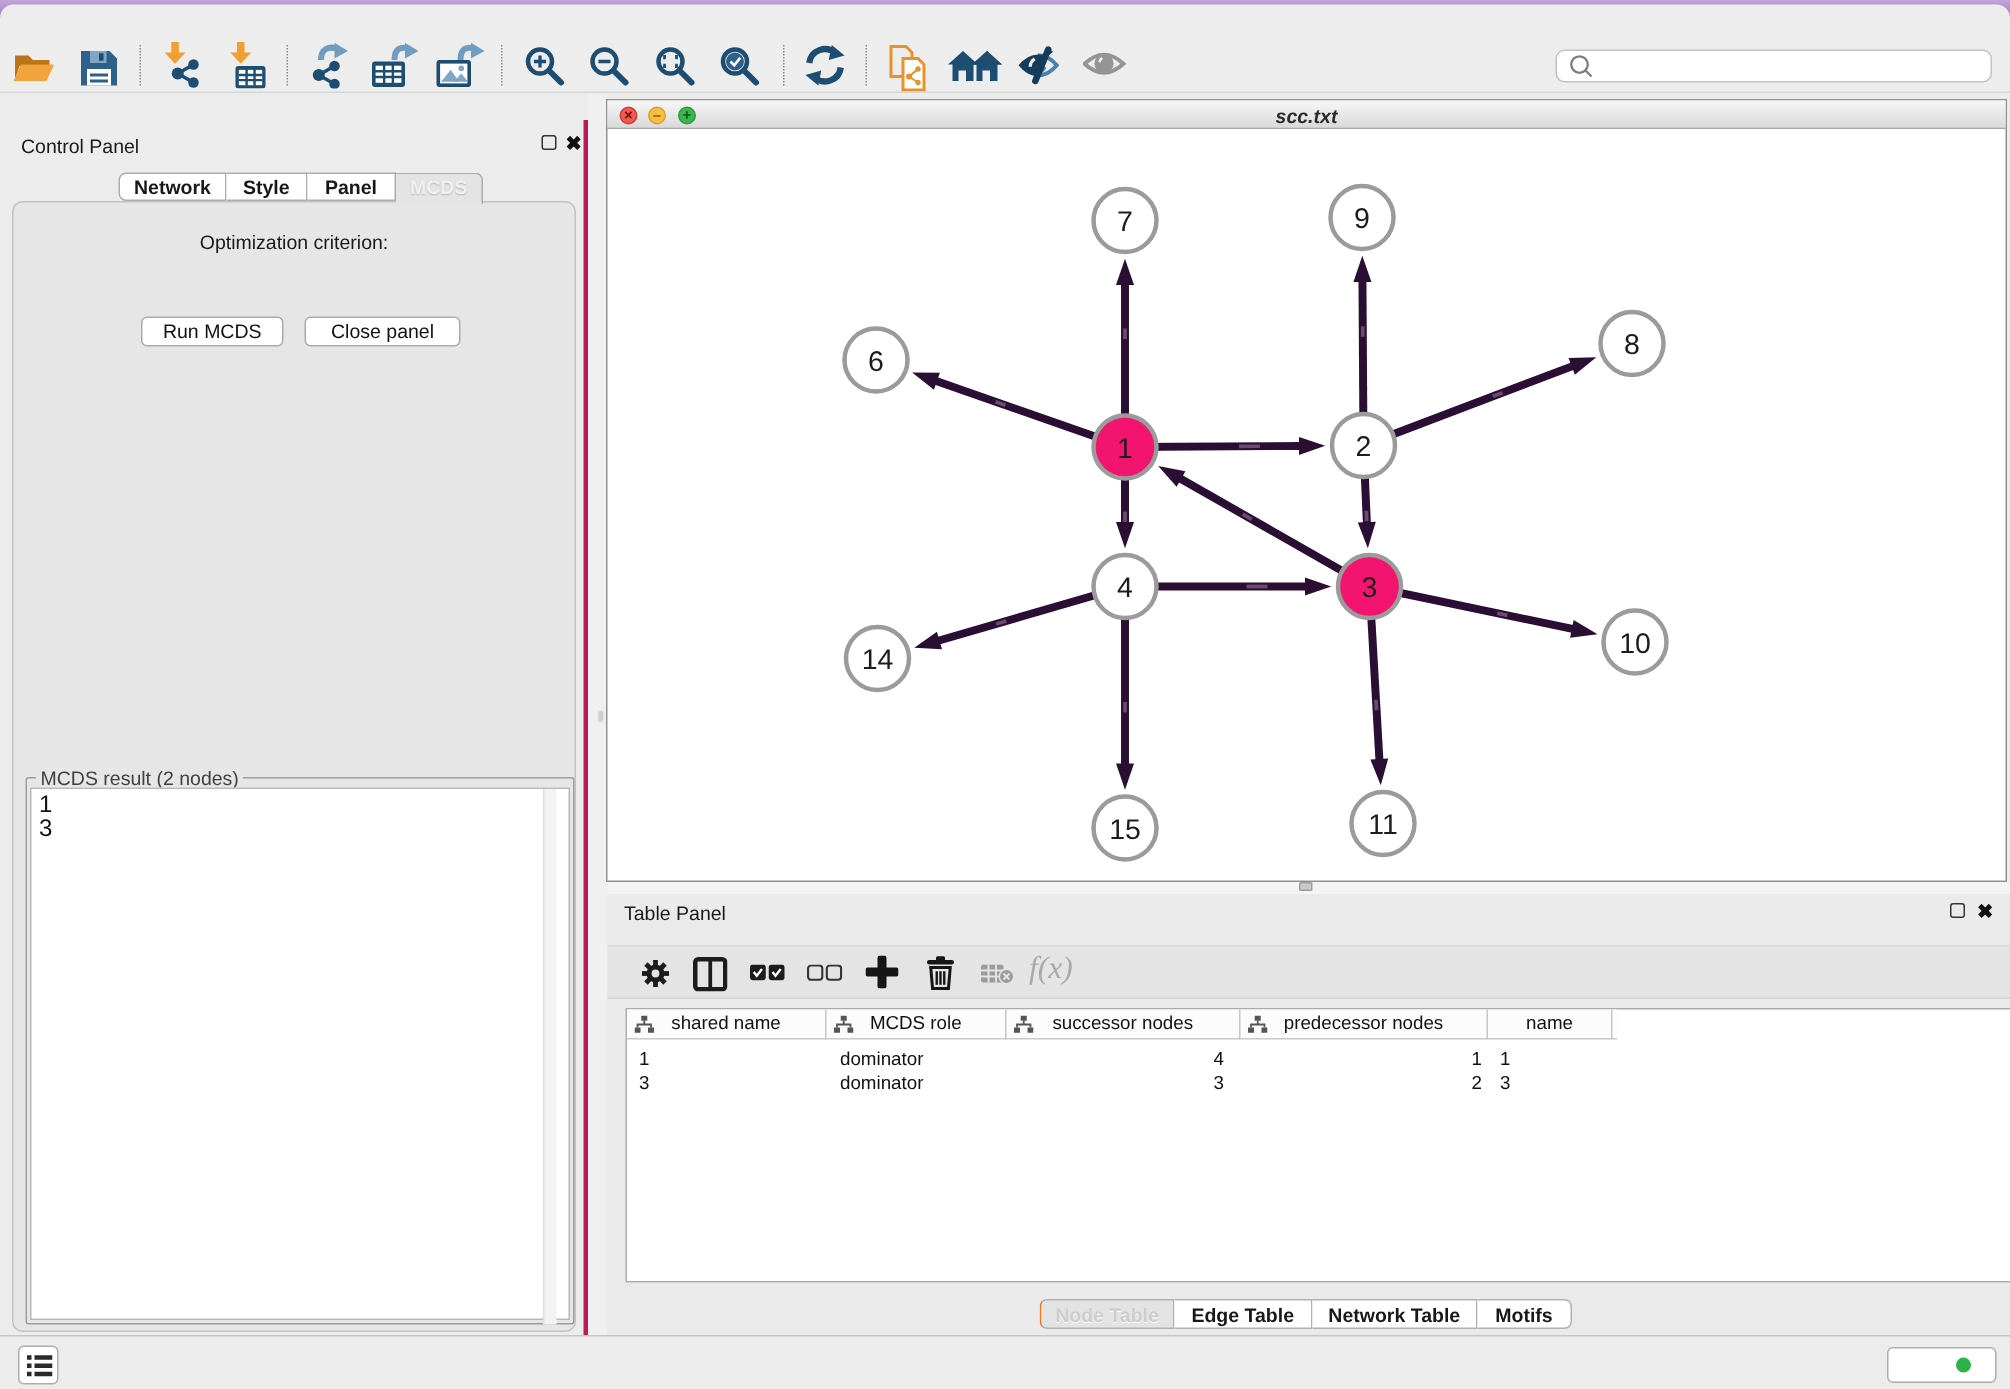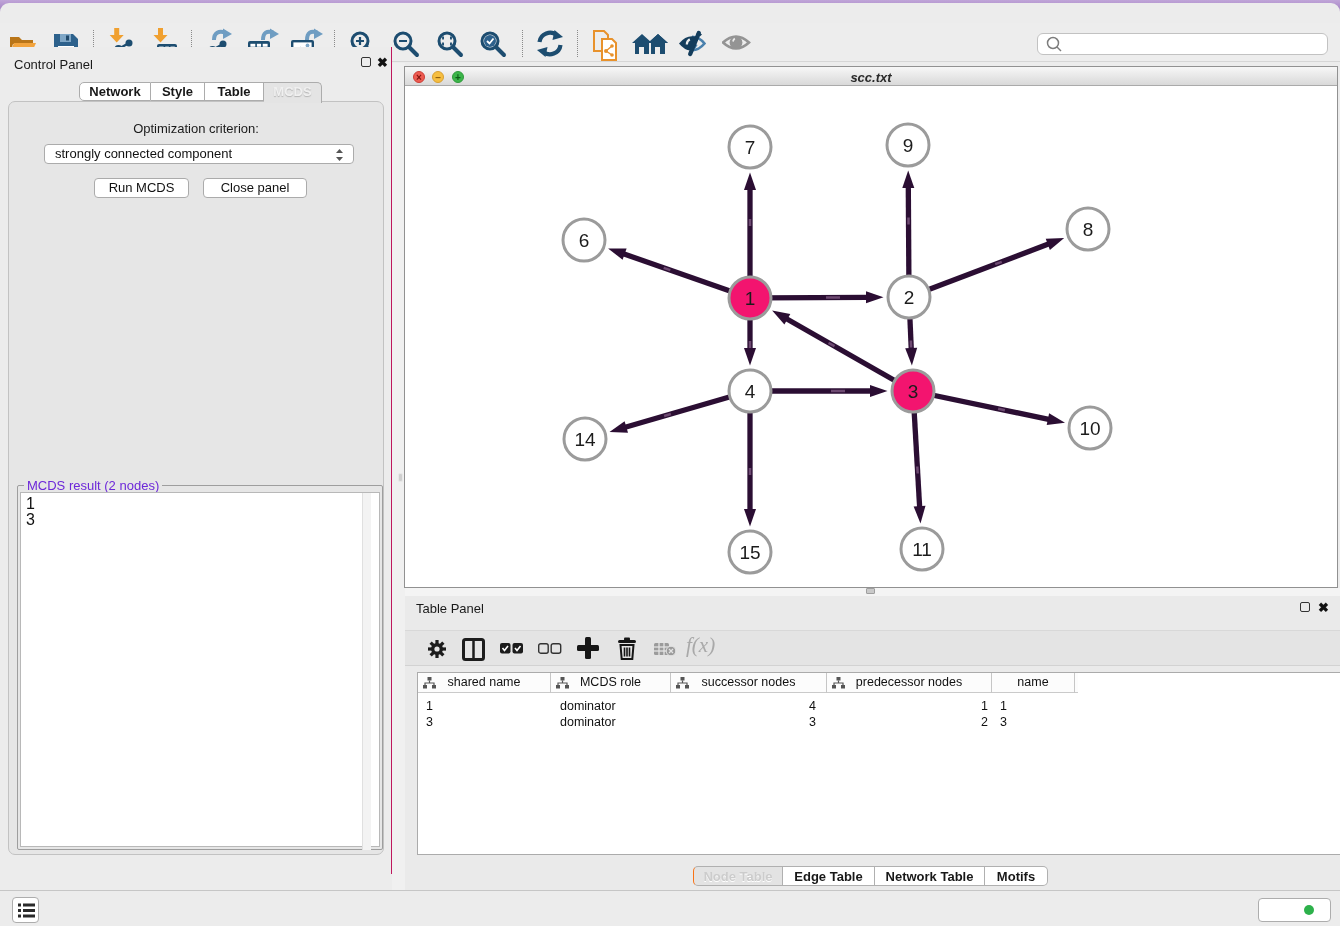--- a/index.html
+++ b/index.html
@@ -16,34 +16,34 @@
 .tl { position:absolute; top:4px; width:12px; height:12px; border-radius:50%; background:#dcdcdc; border:1px solid #c3c3c3; }
 #wintitle { position:absolute; top:3px; left:0; width:100%; text-align:center; font-size:13px; color:#b4b4b4; }
 
 
 #toolbar { left:0; top:20px; width:1340px; height:39px; background:#ededed; border-bottom:1px solid #d6d6d6; }
 .tsep { position:absolute; top:7px; height:27px; width:0; border-left:1px dotted #8a8a8a; }
 .ticon { position:absolute; top:7px; }
 #searchbox { position:absolute; left:1037px; top:10px; width:291px; height:22px; background:#fff; border:1px solid #c2c2c2; border-radius:6px; }
 
 
-#cp { left:0; top:44px; width:392px; height:827px; background:#ececec; border-right:1px solid #be185d; }
+#cp { left:0; top:77px; width:392px; height:827px; background:#ececec; border-right:3px solid #be185d; }
 #cphead { position:absolute; left:14px; top:10px; font-size:13px; color:#1a1a1a; }
 .floatbtn { position:absolute; width:10px; height:10px; border:1.5px solid #333; border-radius:2px; }
 .closex { position:absolute; font-size:13px; font-weight:bold; color:#111; }
 .tabgrp { position:absolute; display:flex; }
 .tab { height:19px; line-height:18px; font-size:13px; font-weight:bold; color:#181818; background:#fff; border:1px solid #acacac; border-left:none; text-align:center; }
 .tab.first { border-left:1px solid #acacac; border-radius:5px 0 0 5px; }
 .tab.sel { background:#e4e4e4; color:#f0f0f0; text-shadow:0 1px 1px #b5b5b5; border-radius:0 5px 0 0; border-bottom:none; height:21px; position:relative; z-index:2; }
 #cpbox { position:absolute; left:8px; top:54px; width:376px; height:754px; background:#e6e6e6; border:1px solid #c2c2c2; border-radius:7px; }
 #optlabel { position:absolute; left:0; top:74px; width:392px; text-align:center; font-size:13px; color:#1a1a1a; }
 #dropdown { position:absolute; left:44px; top:97px; width:310px; height:20px; background:#fff; border:1px solid #ababab; border-radius:4px; font-size:13px; line-height:18px; padding-left:10px; color:#111; }
 .btn { position:absolute; height:20px; background:#fff; border:1px solid #ababab; border-radius:4px; font-size:13px; line-height:18px; text-align:center; color:#111; }
 #fieldset { position:absolute; left:17px; top:438px; width:366px; height:365px; border:1px solid #9e9e9e; border-radius:2px; }
-#legend { position:absolute; left:6px; top:-8px; background:#e6e6e6; padding:0 3px; font-size:13px; color:#6d28d9; }
+#legend { position:absolute; left:6px; top:-8px; background:#e6e6e6; padding:0 3px; font-size:13px; color:#404040; }
 #resultarea { position:absolute; left:2px; top:6px; width:360px; height:355px; background:#fff; border:1px solid #b8b8b8; font-size:16px; color:#111; line-height:15.5px; padding:3px 0 0 5px; }
 #rscroll { position:absolute; right:8px; top:0px; width:9px; height:357px; background:#f3f3f3; border-left:1px solid #e0e0e0; }
 
 
 #vsplit { left:392px; top:60px; width:13px; height:827px; background:#f0f0f0; }
 #hsplit { left:405px; top:585px; width:935px; height:8px; background:#f4f4f4; }
 
 
 #netwin { left:404px; top:63px; width:934px; height:522px; border:1px solid #919191; background:#fff; }
 #nettitle { position:absolute; left:0; top:0; width:100%; height:19px; background:linear-gradient(#f7f7f7,#d9d9d9); border-bottom:1px solid #aaa; }
@@ -223,30 +223,24 @@
   </div>
 
   <div id="cp" class="abs">
     <div id="cphead">Control Panel</div>
     <div class="floatbtn" style="left:361px; top:10px;"></div>
     <div class="closex" style="left:377px; top:8px;">✖</div>
     <div id="cpbox"></div>
     <div class="tabgrp" style="left:79px; top:35px;">
       <div class="tab first" style="width:72px;">Network</div>
       <div class="tab" style="width:54px;">Style</div>
-      <div class="tab" style="width:59px;">Table</div>
+      <div class="tab" style="width:59px;">Panel</div>
       <div class="tab sel" style="width:58px;">MCDS</div>
     </div>
     <div id="optlabel">Optimization criterion:</div>
-    <div id="dropdown">strongly connected component
-      <svg width="9" height="13" style="position:absolute; right:9px; top:3.5px;">
-          <polygon points="4.5,0 8,4 1,4" fill="#555"></polygon>
-          <polygon points="4.5,12 8,8 1,8" fill="#555"></polygon>
-        </svg>
-    </div>
     <div class="btn" style="left:94px; top:131px; width:95px;">Run MCDS</div>
     <div class="btn" style="left:203px; top:131px; width:104px;">Close panel</div>
     <div id="fieldset">
       <div id="legend">MCDS result (2 nodes)</div>
       <div id="resultarea">1<br>3<div id="rscroll"></div></div>
     </div>
   </div>
 
   <div id="vsplit" class="abs">
       <div style="position:absolute;left:6px;top:410px;width:5px;height:9px;background:#cfcfcf;border:1px solid #e8e8e8;border-radius:2px;"></div>

